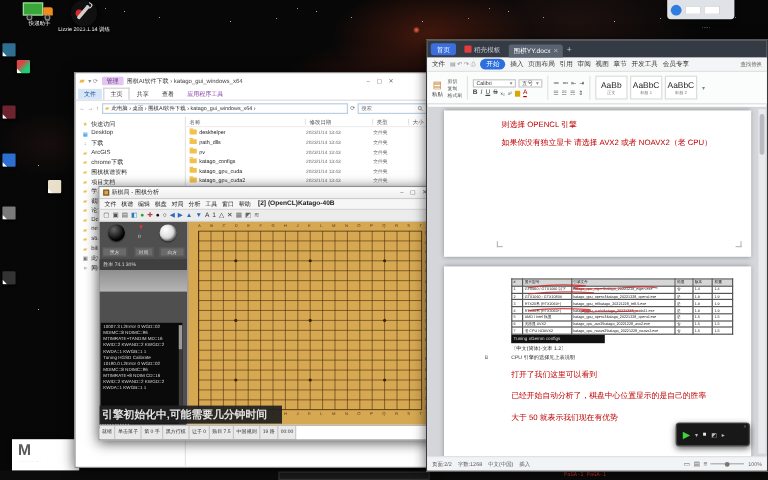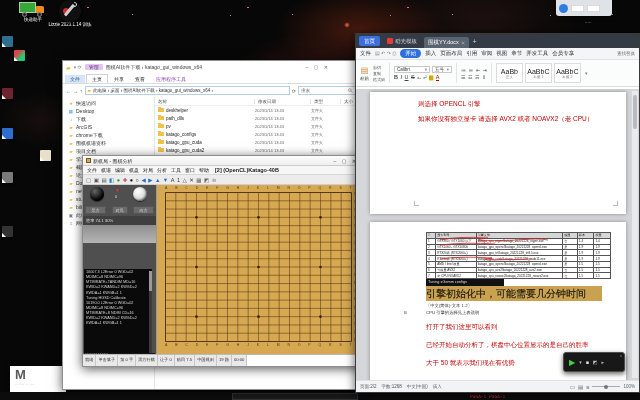--- a/index.html
+++ b/index.html
@@ -461,20 +461,21 @@
           <span>7</span>
           <span>6</span>
           <span>5</span>
           <span>4</span>
           <span>3</span>
           <span>2</span>
           <span>1</span>
         </div>
     </div>
 
+    <div class="abs" style="left:0;top:182px;width:152px;height:15px;background:rgba(32,32,32,.93);color:#e4e4e4;font-size:9px;font-weight:bold;line-height:15px;padding-left:2px;white-space:nowrap;overflow:hidden">引擎初始化中,可能需要几分钟时间</div>
     <div class="abs" style="left:0;top:197px;width:72px;height:4px;background:#1a1a1a;color:#888;font-size:3px;line-height:4px;overflow:hidden">▌▌▌▌▌▌▌▌▌▌▌▌</div>
 
     <div class="go-status" id="gostatus">
         <span style="">就绪</span>
         <span style="">单击落子</span>
         <span style="">第 0 手</span>
         <span style="">黑方行棋</span>
         <span style="">让子 0</span>
         <span style="">贴目 7.5</span>
         <span style="">中国规则</span>
@@ -661,21 +662,20 @@
                   </tr>
                 </tbody>
               </table>
             <svg class="abs" style="left:0;top:0" width="185" height="34">
               <path d="M14,8 q18,-4 48,-2 q-30,4 30,2 q20,-2 30,0" fill="none" stroke="#d02020" stroke-width="1" opacity=".8"></path>
               <path d="M14,13 q25,-3 55,-1" fill="none" stroke="#d02020" stroke-width="1" opacity=".8"></path>
               <path d="M14,27 q20,-3 52,-1 q-25,3 40,1" fill="none" stroke="#d02020" stroke-width="1" opacity=".8"></path>
             </svg>
           </div>
           <div style="width:78px;height:7px;background:#111;color:#ddd;font-size:3.8px;line-height:7px;padding-left:2px;white-space:nowrap;overflow:hidden">Tuning xGemm configs</div>
-          <div style="width:176px;background:#c9a14f;color:#3c2a06;font-size:10px;font-weight:bold;line-height:15px;white-space:nowrap;overflow:hidden;text-shadow:0 0 1px #e9d7a0">引擎初始化中，可能需要几分钟时间</div>
           <div style="font-size:4.3px;color:#333;margin-top:2px">〔中文(简体)·文本 1.2〕</div>
           <div style="position:relative;font-size:4.3px;color:#333;margin-top:2px">
             <span style="position:absolute;left:-22px;top:0;color:#555">B</span>
             <span>CPU 引擎的选择见上表说明</span>
           </div>
           <div id="redpara" style="margin-top:8px;display:flex;flex-direction:column">
               <div class="redline" style="margin-bottom:9px">打开了我们这里可以看到</div>
               <div class="redline" style="margin-bottom:9px">已经开始自动分析了，棋盘中心位置显示的是自己的胜率</div>
               <div class="redline" style="margin-bottom:22px">大于 50 就表示我们现在有优势</div>
             </div>

